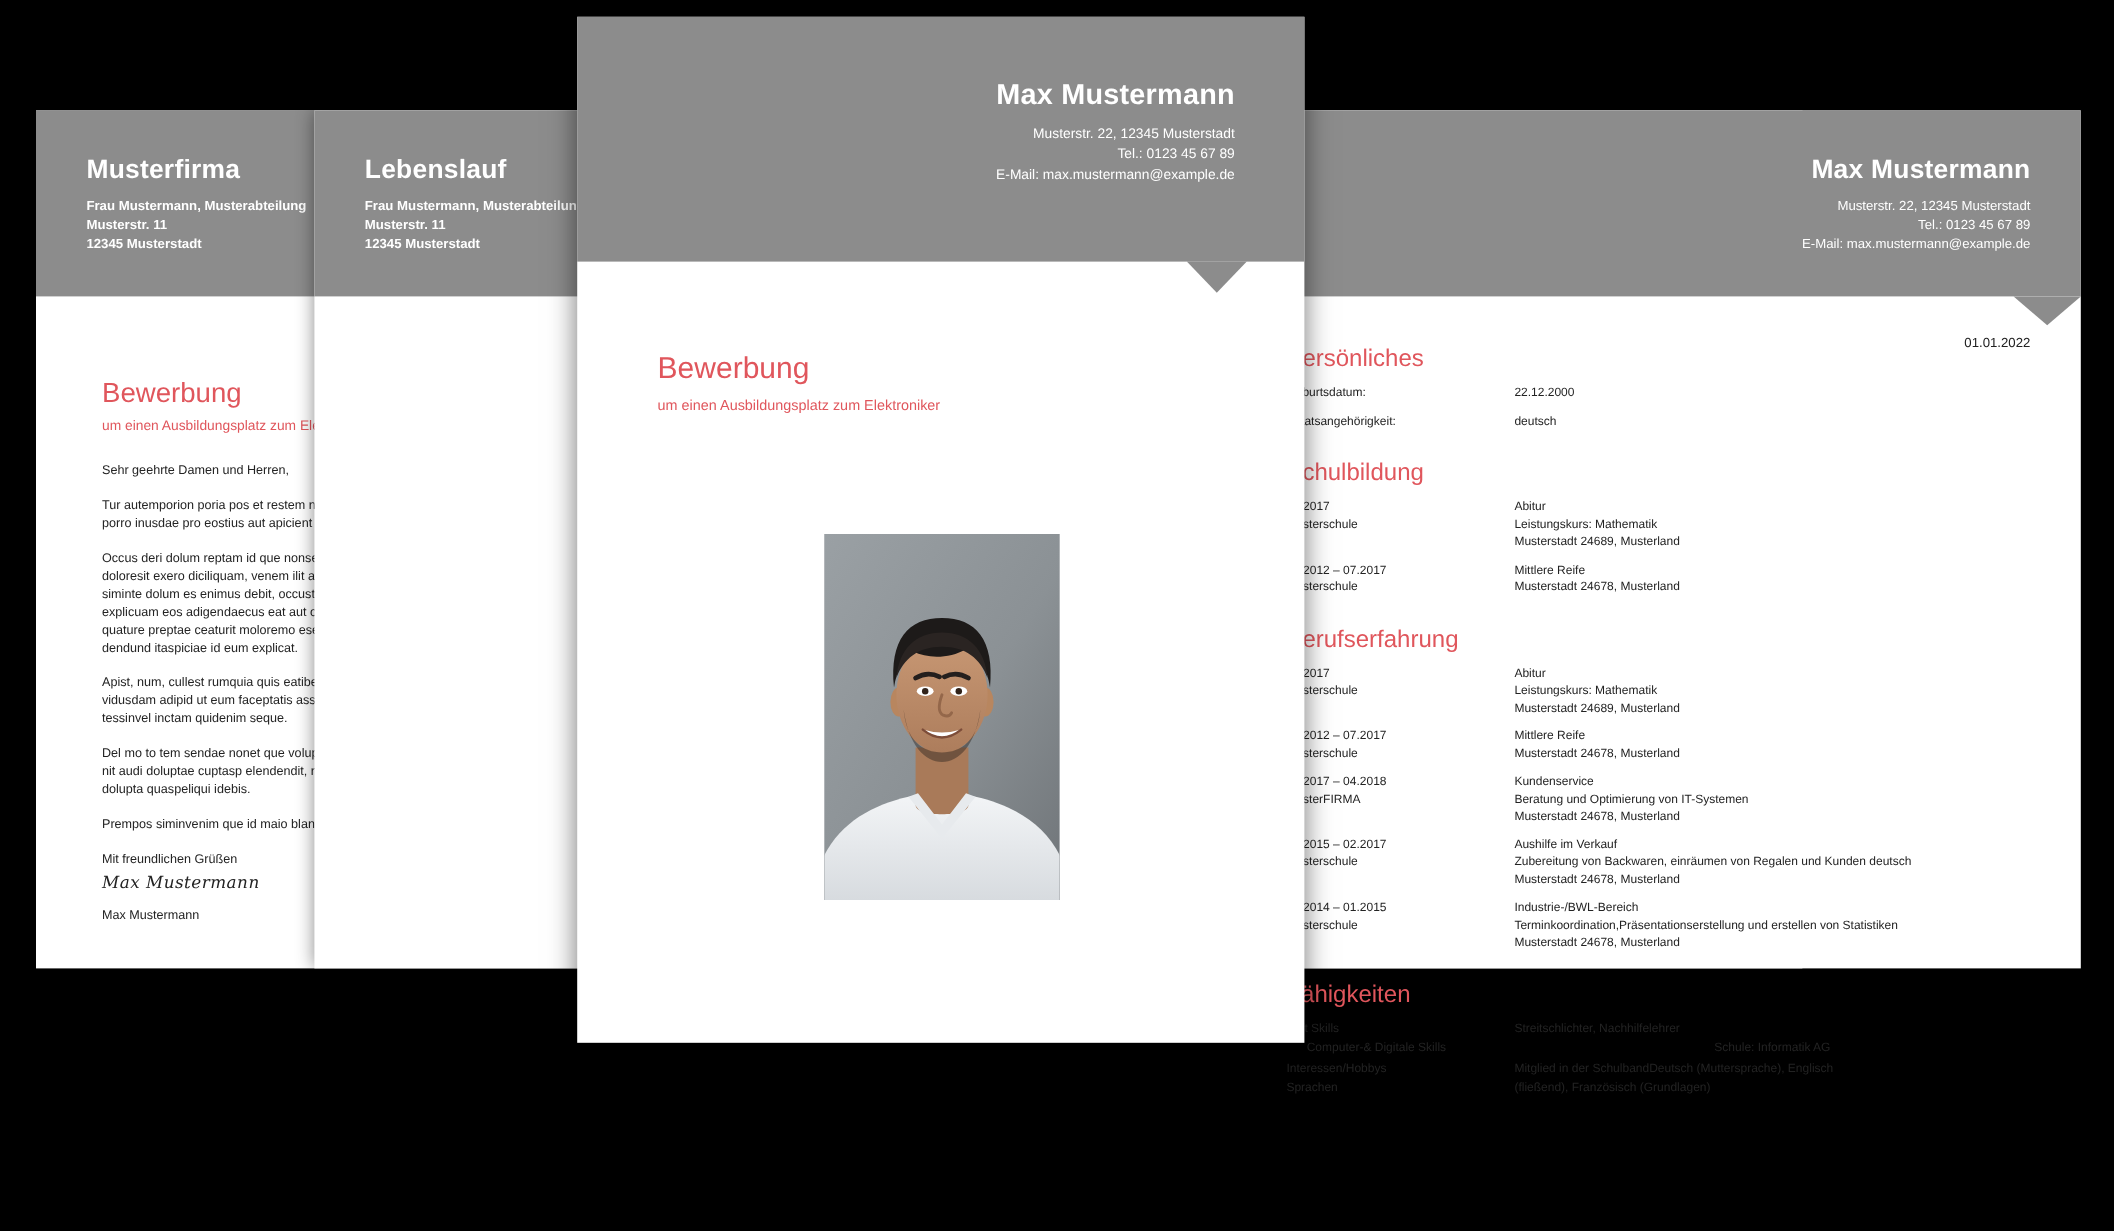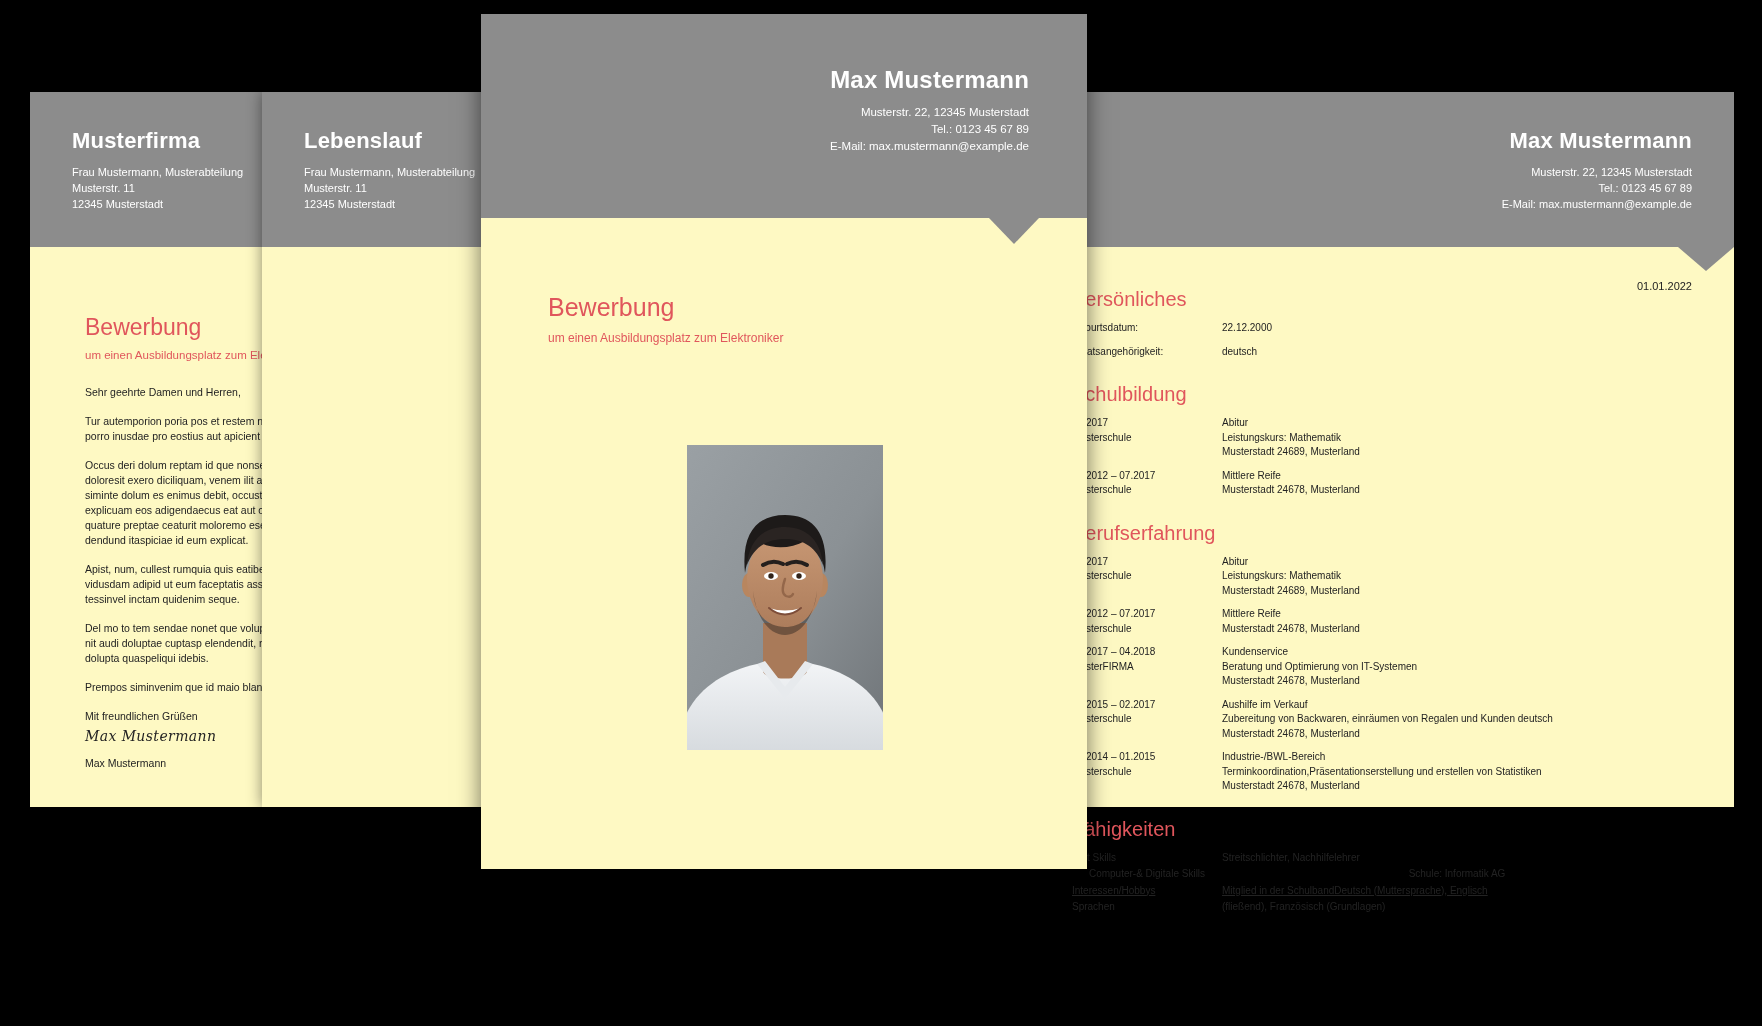--- a/index.html
+++ b/index.html
@@ -10,21 +10,21 @@
   body {
     width: 1762px;
     height: 1026px;
     position: relative;
     overflow: hidden;
     font-family: "Liberation Sans", sans-serif;
     color: #333;
   }
   .page {
     position: absolute;
-    background: #fef9c3;
+    background: #ffffff;
     box-shadow: 0 0 14px rgba(0,0,0,0.45);
   }
   
   #page-letter {
     left: 30px;
     top: 92px;
     width: 1472px;
     height: 715px;
   }
   .hdr-band {
@@ -42,20 +42,21 @@
   }
   .hdr-left {
     position: absolute;
     left: 42px;
     top: 36px;
   }
   .hdr-left .sub {
     font-size: 11px;
     line-height: 16px;
     margin-top: 10px;
+    font-weight: bold;
   }
   .hdr-right {
     position: absolute;
     right: 42px;
     top: 36px;
     text-align: right;
   }
   .hdr-right .sub {
     font-size: 11px;
     line-height: 16px;
@@ -127,21 +128,21 @@
   }
   .cv-block { margin-bottom: 24px; }
   .cv-row {
     display: flex;
     font-size: 10px;
     line-height: 14.5px;
     color: #232323;
     margin-bottom: 9px;
   }
   .cv-row .c1 { width: 150px; flex: none; }
-  .cv-row .c2 { flex: 1; }
+  .cv-row .c2 { flex: 1; margin-left: 40px; }
   .cv-row .c1 .l2 { display: block; }
   
   #page-front {
     left: 481px;
     top: 14px;
     width: 606px;
     height: 855px;
     box-shadow: 0 0 22px rgba(0,0,0,0.55);
   }
   #page-front .hdr-band {
@@ -366,21 +367,21 @@
         </div>
       </div>
       <div class="cv-row" style="margin-bottom:2px;text-align:center;">
         <div class="c1">
           <div>Computer-&amp; Digitale Skills</div>
         </div>
         <div class="c2">
           <div>Schule: Informatik AG</div>
         </div>
       </div>
-      <div class="cv-row" style="margin-bottom:2px;text-decoration:underline;">
+      <div class="cv-row" style="margin-bottom:2px;">
         <div class="c1">
           <div>Interessen/Hobbys</div>
         </div>
         <div class="c2">
           <div>Mitglied in der SchulbandDeutsch (Muttersprache), Englisch</div>
         </div>
       </div>
       <div class="cv-row">
         <div class="c1">
           <div>Sprachen</div>

